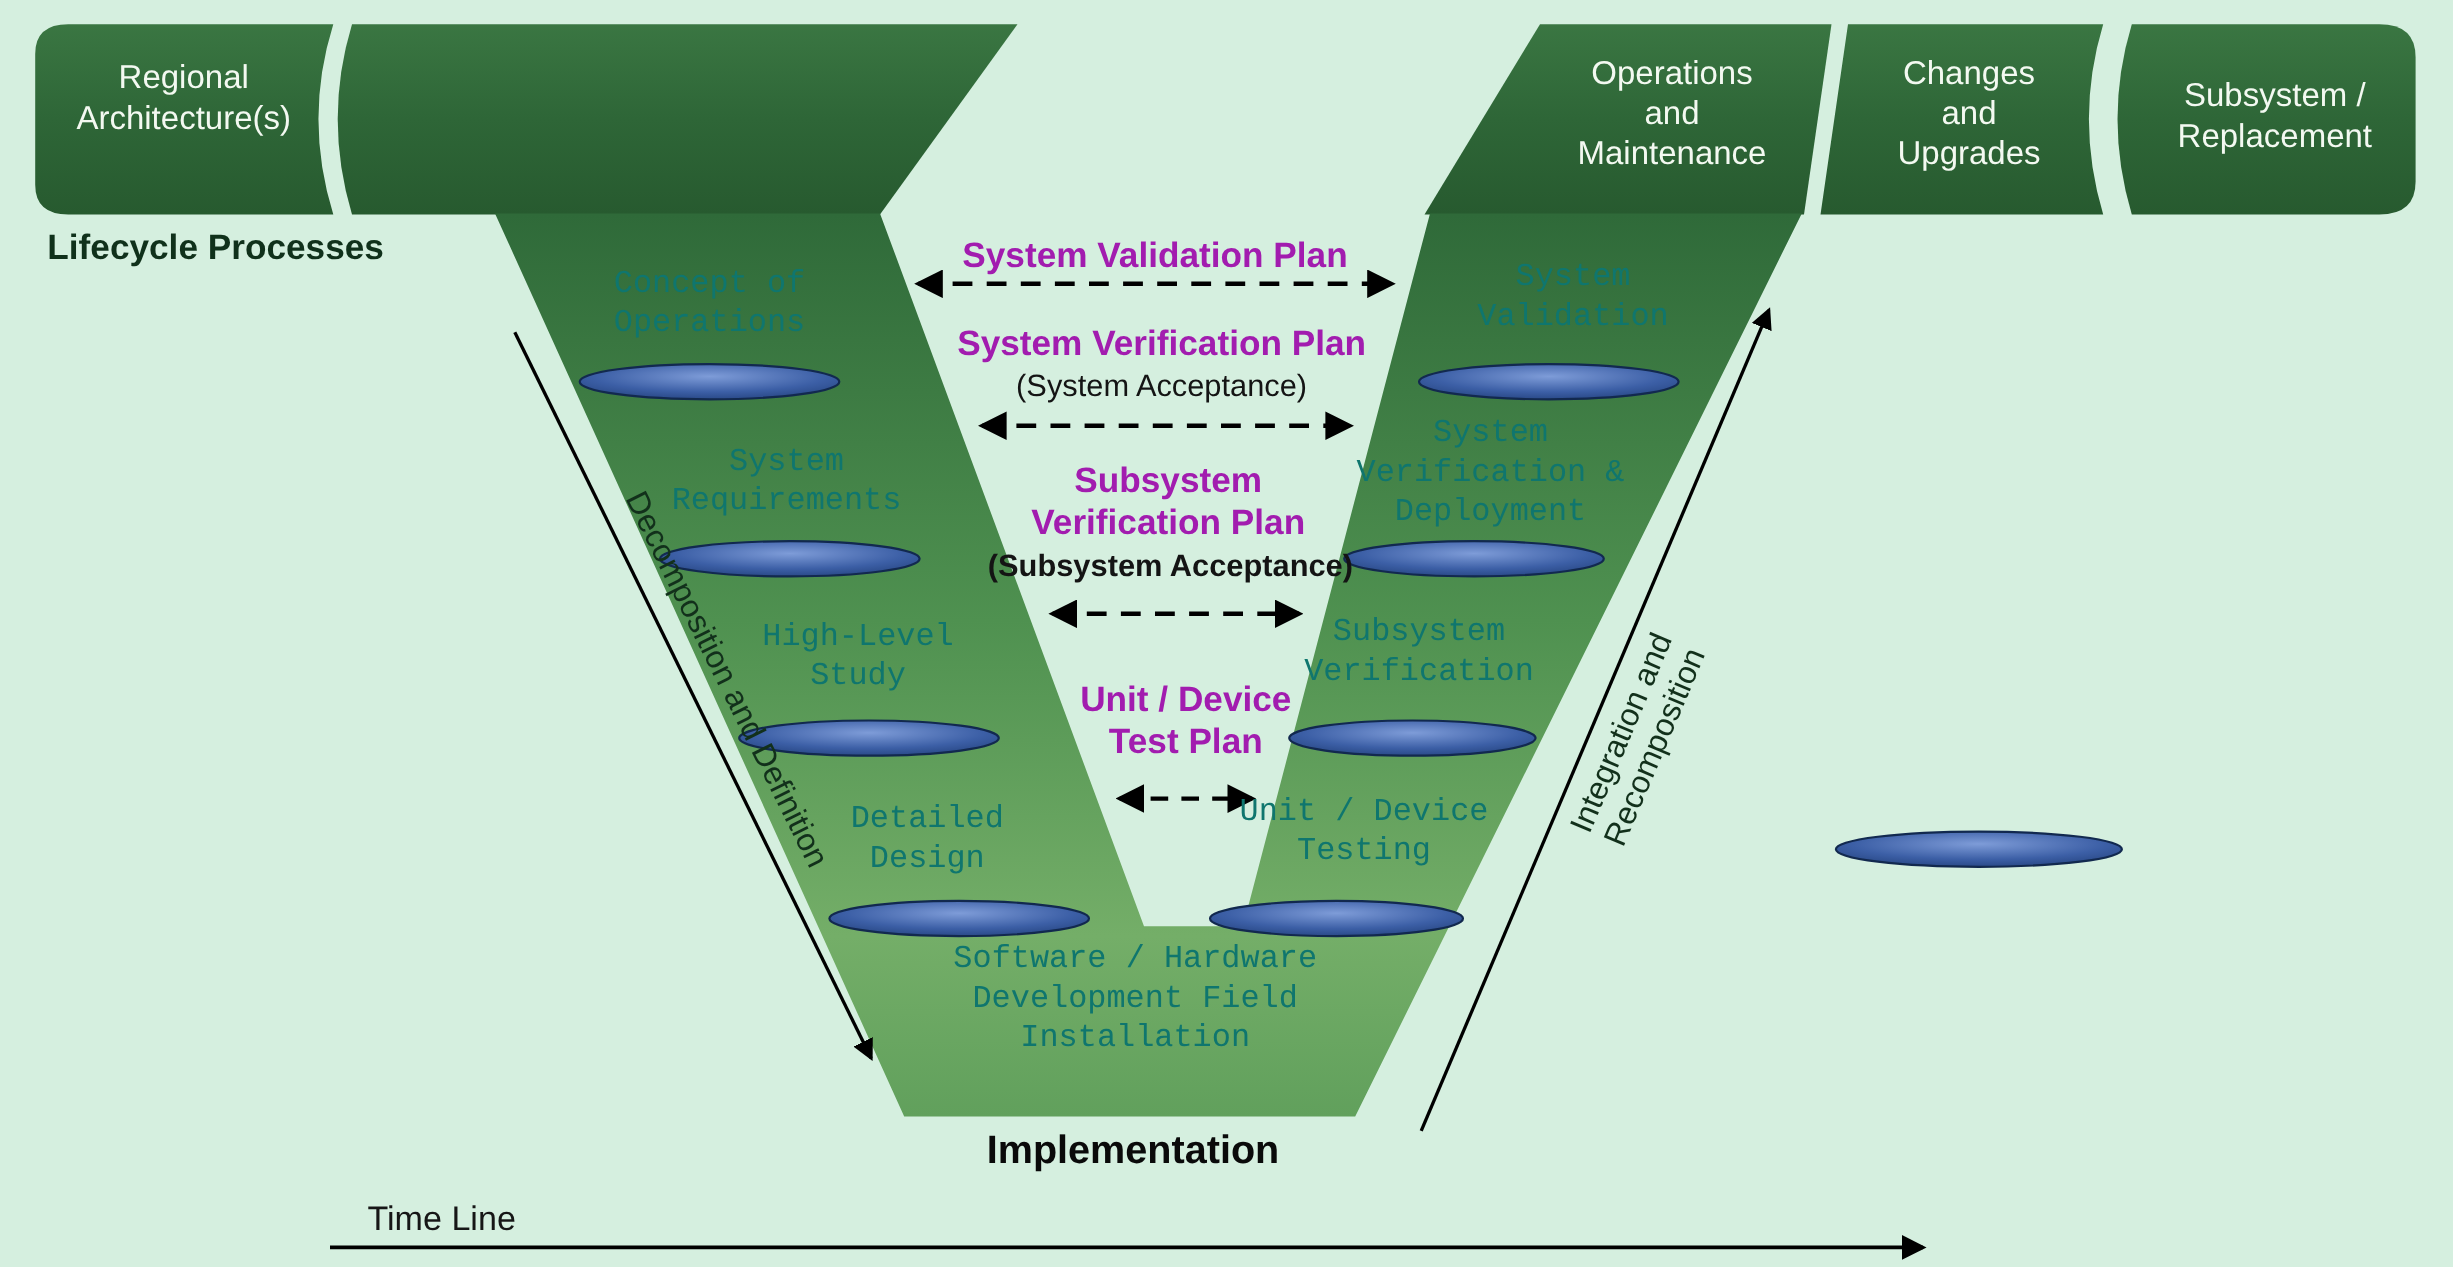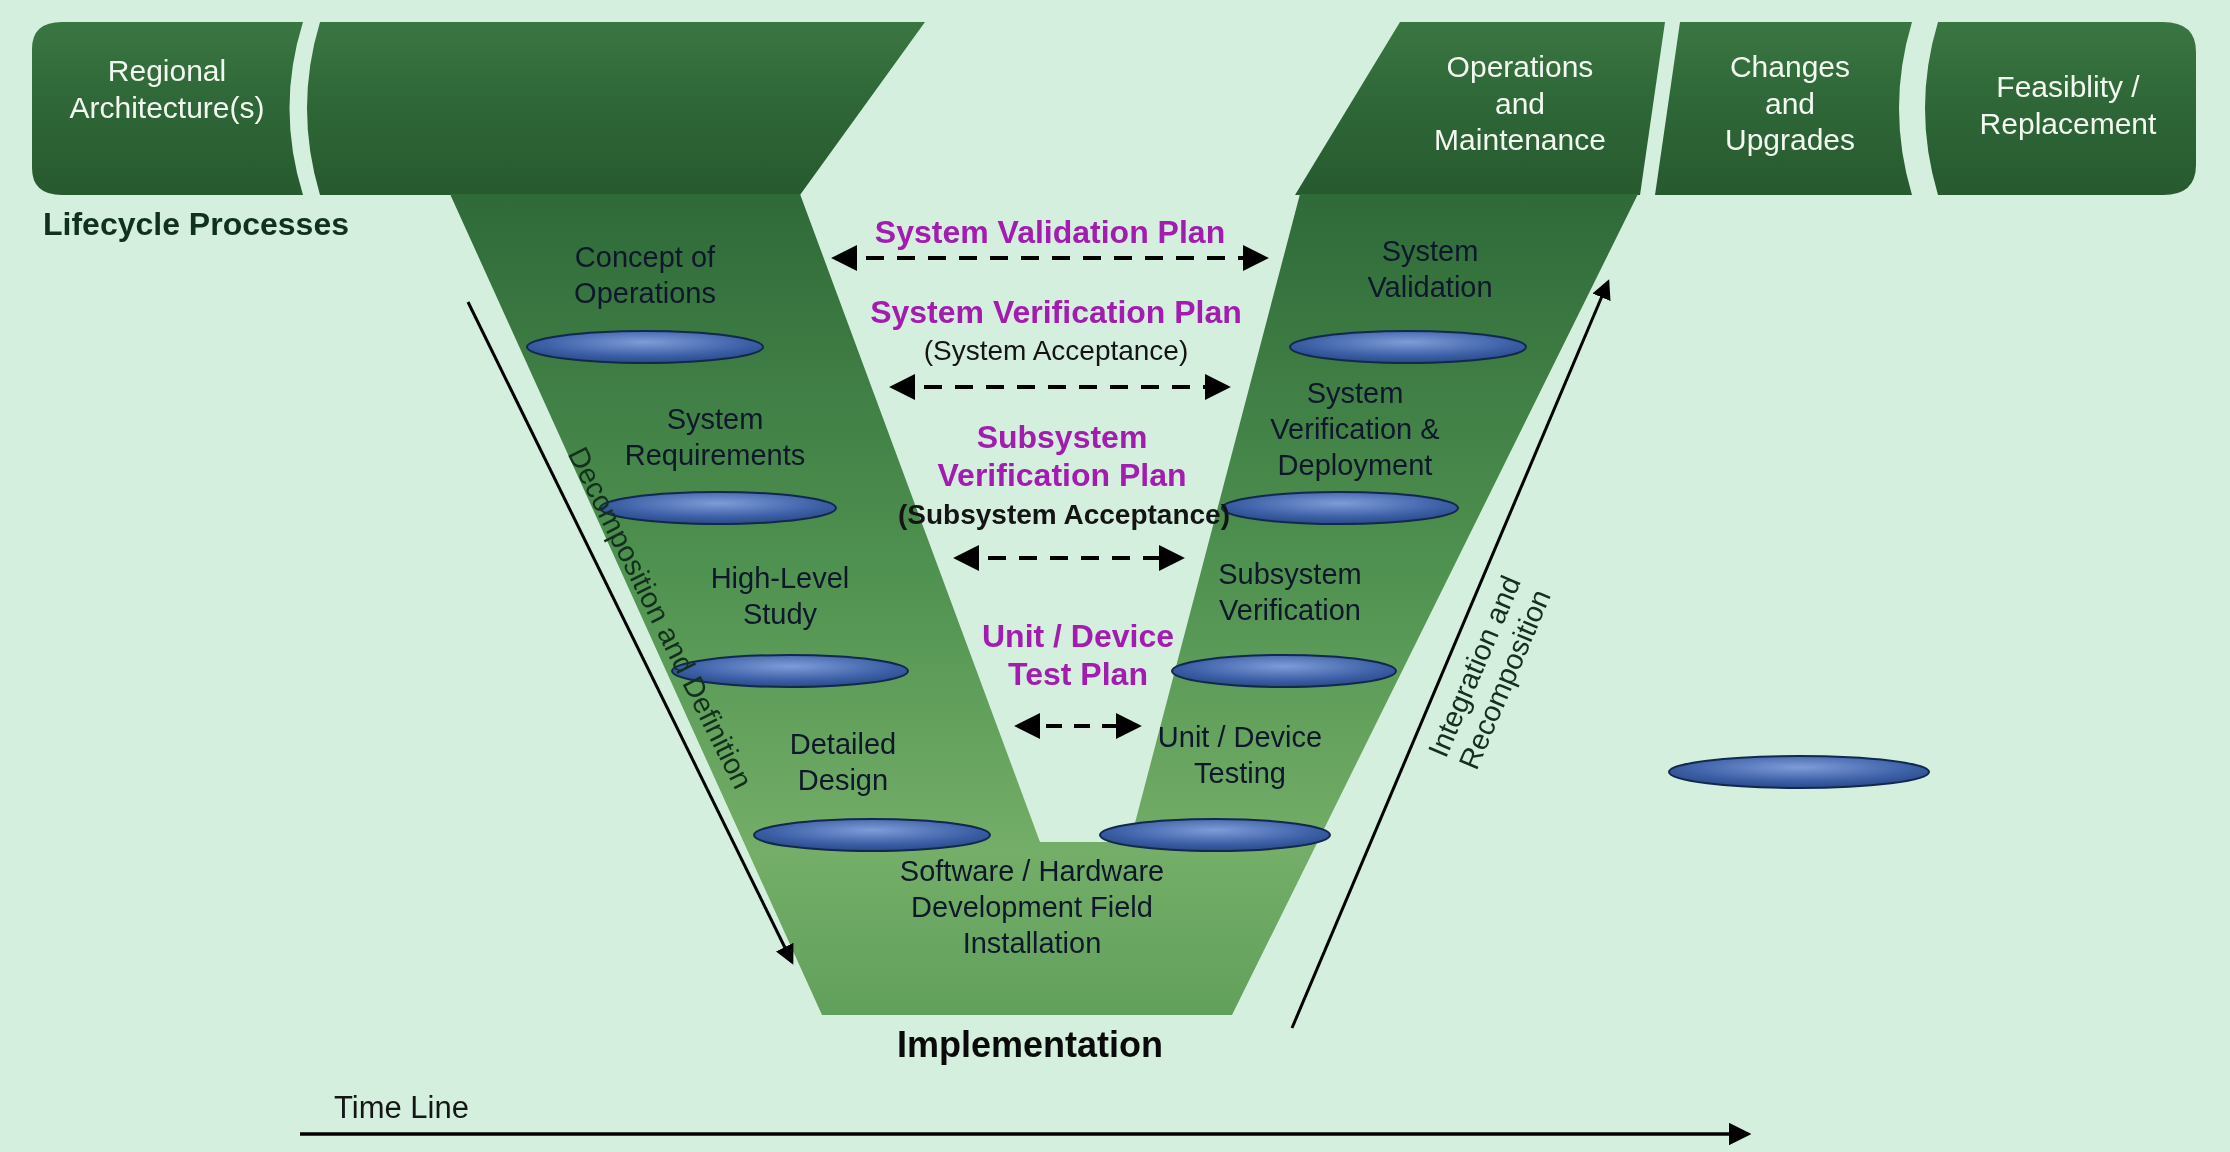--- a/index.html
+++ b/index.html
@@ -11,21 +11,21 @@
   }
   #stage-root{position:absolute;left:0;top:10px;width:1817px;height:1152px;}
   svg.layer{position:absolute;left:0;top:0;}
   .lbl{
     position:absolute;
     white-space:pre-line;
     text-align:center;
     transform:translate(-50%,-50%);
     font-family:"Liberation Sans",sans-serif;
   }
-  .stage-t{color:#0f172a;font-size:29px;line-height:1.24;}
+  .stage-t{color:#0f766e;font-size:29px;line-height:1.24;font-family:Liberation Mono, monospace;}
   .banner-t{color:#f3f9f1;font-size:30px;line-height:1.22;}
   .plan-t{color:#a21caf;font-size:32px;font-weight:bold;line-height:1.2;}
   .plan-s{color:#141414;font-size:28px;line-height:1.15;}
   .big-b{color:#0a0a0a;font-size:36px;font-weight:bold;}
   .anchor-left{transform:none;text-align:left;}
   .side-note{color:#12301b;font-size:29px;}
   .rot-l{transform:translate(-50%,-50%) rotate(63.5deg);}
   .rot-r{transform:translate(-50%,-50%) rotate(-67deg);}
 </style>
 </head>
@@ -88,21 +88,21 @@
   </svg>
 
   <div class="lbl banner-t" style="left:167px;top:80px;">Regional
 Architecture(s)</div>
   <div class="lbl banner-t" style="left:1520px;top:94px;">Operations
 and
 Maintenance</div>
   <div class="lbl banner-t" style="left:1790px;top:94px;">Changes
 and
 Upgrades</div>
-  <div class="lbl banner-t" style="left:2068px;top:96px;">Feasiblity /
+  <div class="lbl banner-t" style="left:2068px;top:96px;">Subsystem /
 Replacement</div>
 
   <div class="lbl anchor-left" style="left:43px;top:196px;color:#10311b;font-size:32px;font-weight:bold;">Lifecycle Processes</div>
 
   <div class="lbl stage-t" style="left:645px;top:266px;">Concept of
 Operations</div>
   <div class="lbl stage-t" style="left:715px;top:428px;">System
 Requirements</div>
   <div class="lbl stage-t" style="left:780px;top:587px;">High-Level
 Study</div>

